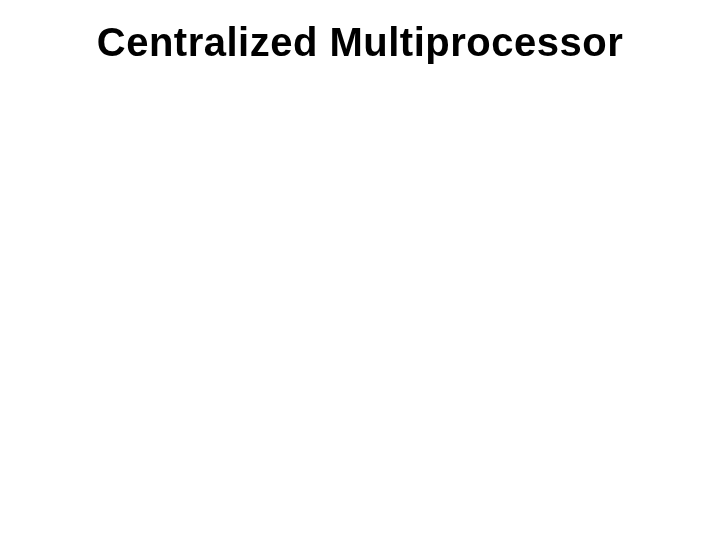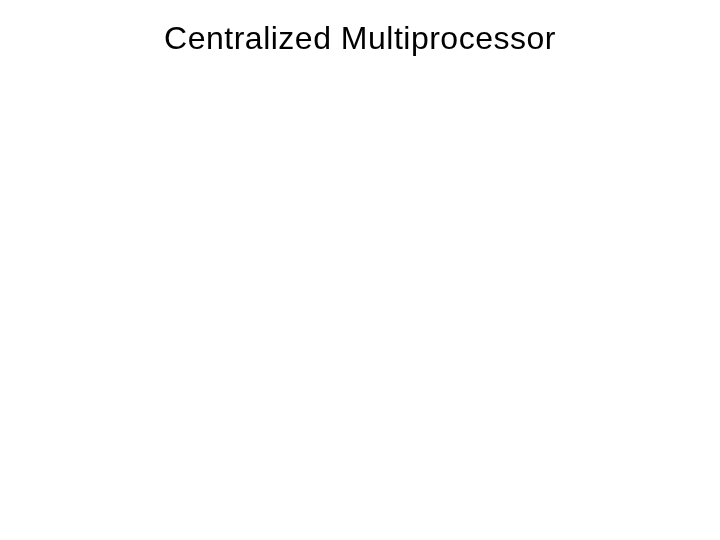--- a/index.html
+++ b/index.html
@@ -13,22 +13,22 @@
       background: #ffffff;
       font-family: Arial, Helvetica, sans-serif;
       position: relative;
     }
     .slide-title {
       position: absolute;
       top: 20px;
       left: 0;
       width: 100%;
       text-align: center;
-      font-size: 32px;
-      font-weight: normal;
+      font-size: 40px;
+      font-weight: bold;
       color: #000000;
       letter-spacing: 0.5px;
     }
   </style>
 </head>
 <body>
 
 <h1 class="slide-title">Centralized Multiprocessor</h1>
 
 </body></html>

